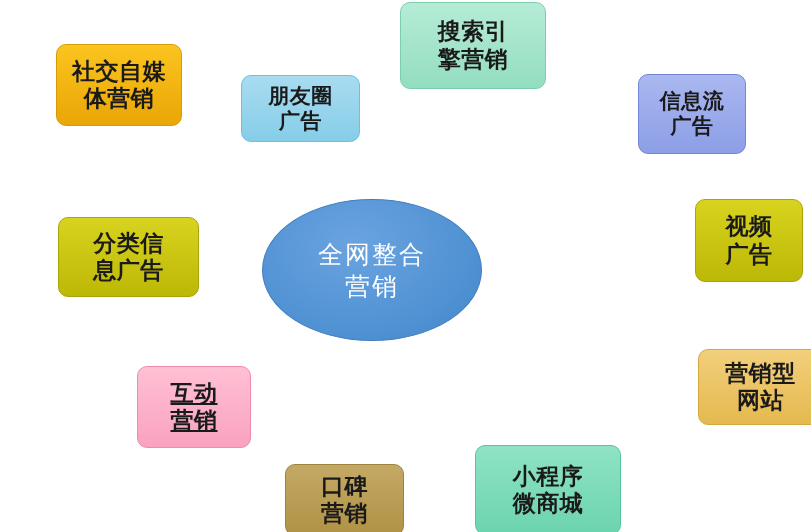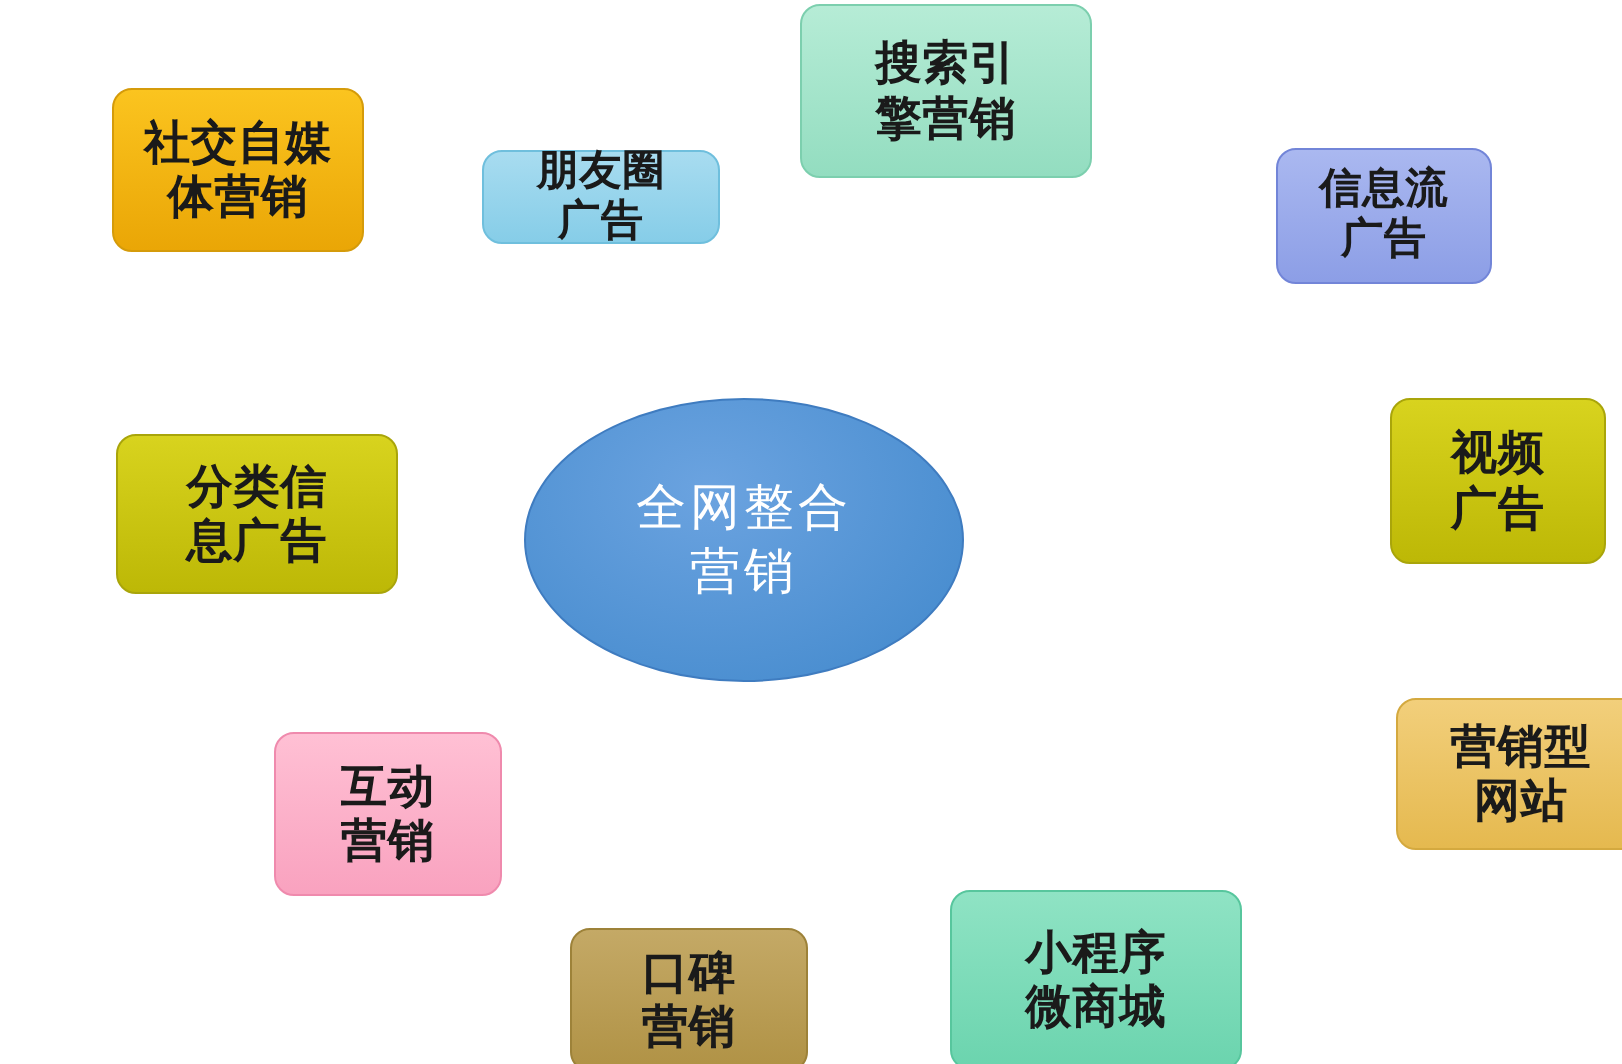--- a/index.html
+++ b/index.html
@@ -52,31 +52,31 @@
   }
 </style>
 </head>
 <body>
 
 <div id="canvas">
     <div class="center-ellipse" style="left: 262px; top: 199px; width: 218px; height: 140px; font-size: 25px; color: rgb(255, 255, 255); background: radial-gradient(at 42% 32%, rgb(107, 163, 224) 0%, rgb(74, 142, 208) 78%); border: 1px solid rgb(63, 124, 192); text-align: center;">全网整合
 营销</div>
     <div class="node rounded" style="left: 18px; top: 44px; width: 126px; height: 82px; font-size: 23px; color: rgb(26, 26, 26); background: linear-gradient(rgb(251, 196, 31) 0%, rgb(234, 166, 6) 100%); border: 1px solid rgb(213, 155, 10);">社交自媒
 体营销</div>
-    <div class="node rounded" style="left: 203px; top: 75px; width: 119px; height: 47px; font-size: 21px; color: rgb(26, 26, 26); background: linear-gradient(rgb(168, 220, 240) 0%, rgb(134, 205, 232) 100%); border: 1px solid rgb(111, 191, 221);">朋友圈
+    <div class="node rounded" style="left: 203px; top: 75px; width: 119px; height: 67px; font-size: 21px; color: rgb(26, 26, 26); background: linear-gradient(rgb(168, 220, 240) 0%, rgb(134, 205, 232) 100%); border: 1px solid rgb(111, 191, 221);">朋友圈
 广告</div>
     <div class="node rounded" style="left: 362px; top: 2px; width: 146px; height: 87px; font-size: 23px; color: rgb(26, 26, 26); background: linear-gradient(rgb(182, 236, 214) 0%, rgb(147, 221, 192) 100%); border: 1px solid rgb(124, 207, 174);">搜索引
 擎营销</div>
-    <div class="node rounded" style="left: 600px; top: 74px; width: 108px; height: 68px; font-size: 21px; color: rgb(26, 26, 26); background: linear-gradient(rgb(170, 184, 240) 0%, rgb(140, 158, 230) 100%); border: 1px solid rgb(114, 133, 216);">信息流
+    <div class="node rounded" style="left: 600px; top: 74px; width: 108px; height: 80px; font-size: 21px; color: rgb(26, 26, 26); background: linear-gradient(rgb(170, 184, 240) 0%, rgb(140, 158, 230) 100%); border: 1px solid rgb(114, 133, 216);">信息流
 广告</div>
     <div class="node rounded" style="left: 20px; top: 217px; width: 141px; height: 80px; font-size: 23px; color: rgb(26, 26, 26); background: linear-gradient(rgb(216, 211, 30) 0%, rgb(189, 184, 6) 100%); border: 1px solid rgb(169, 165, 10);">分类信
 息广告</div>
     <div class="node rounded" style="left: 657px; top: 199px; width: 108px; height: 83px; font-size: 23px; color: rgb(26, 26, 26); background: linear-gradient(rgb(216, 211, 30) 0%, rgb(189, 184, 6) 100%); border: 1px solid rgb(169, 165, 10);">视频
 广告</div>
-    <div class="node rounded" style="left: 99px; top: 366px; width: 114px; height: 82px; font-size: 23px; color: rgb(26, 26, 26); background: linear-gradient(rgb(255, 192, 212) 0%, rgb(249, 162, 191) 100%); border: 1px solid rgb(239, 138, 173);">互动
+    <div class="node rounded" style="left: 99px; top: 366px; width: 114px; height: 82px; font-size: 23px; color: rgb(26, 26, 26); background: linear-gradient(rgb(255, 192, 212) 0%, rgb(249, 162, 191) 100%); border: 1px solid rgb(239, 138, 173); text-decoration: underline;">互动
 营销</div>
     <div class="node rounded" style="left: 660px; top: 349px; width: 125px; height: 76px; font-size: 23px; color: rgb(26, 26, 26); background: linear-gradient(rgb(242, 207, 123) 0%, rgb(229, 185, 79) 100%); border: 1px solid rgb(212, 169, 63);">营销型
 网站</div>
     <div class="node rounded" style="left: 247px; top: 464px; width: 119px; height: 72px; font-size: 23px; color: rgb(26, 26, 26); background: linear-gradient(rgb(196, 169, 102) 0%, rgb(176, 146, 69) 100%); border: 1px solid rgb(157, 130, 57);">口碑
 营销</div>
     <div class="node rounded" style="left: 437px; top: 445px; width: 146px; height: 90px; font-size: 23px; color: rgb(26, 26, 26); background: linear-gradient(rgb(143, 227, 196) 0%, rgb(107, 212, 174) 100%); border: 1px solid rgb(87, 198, 157);">小程序
 微商城</div>
   </div>
 
 </body></html>

